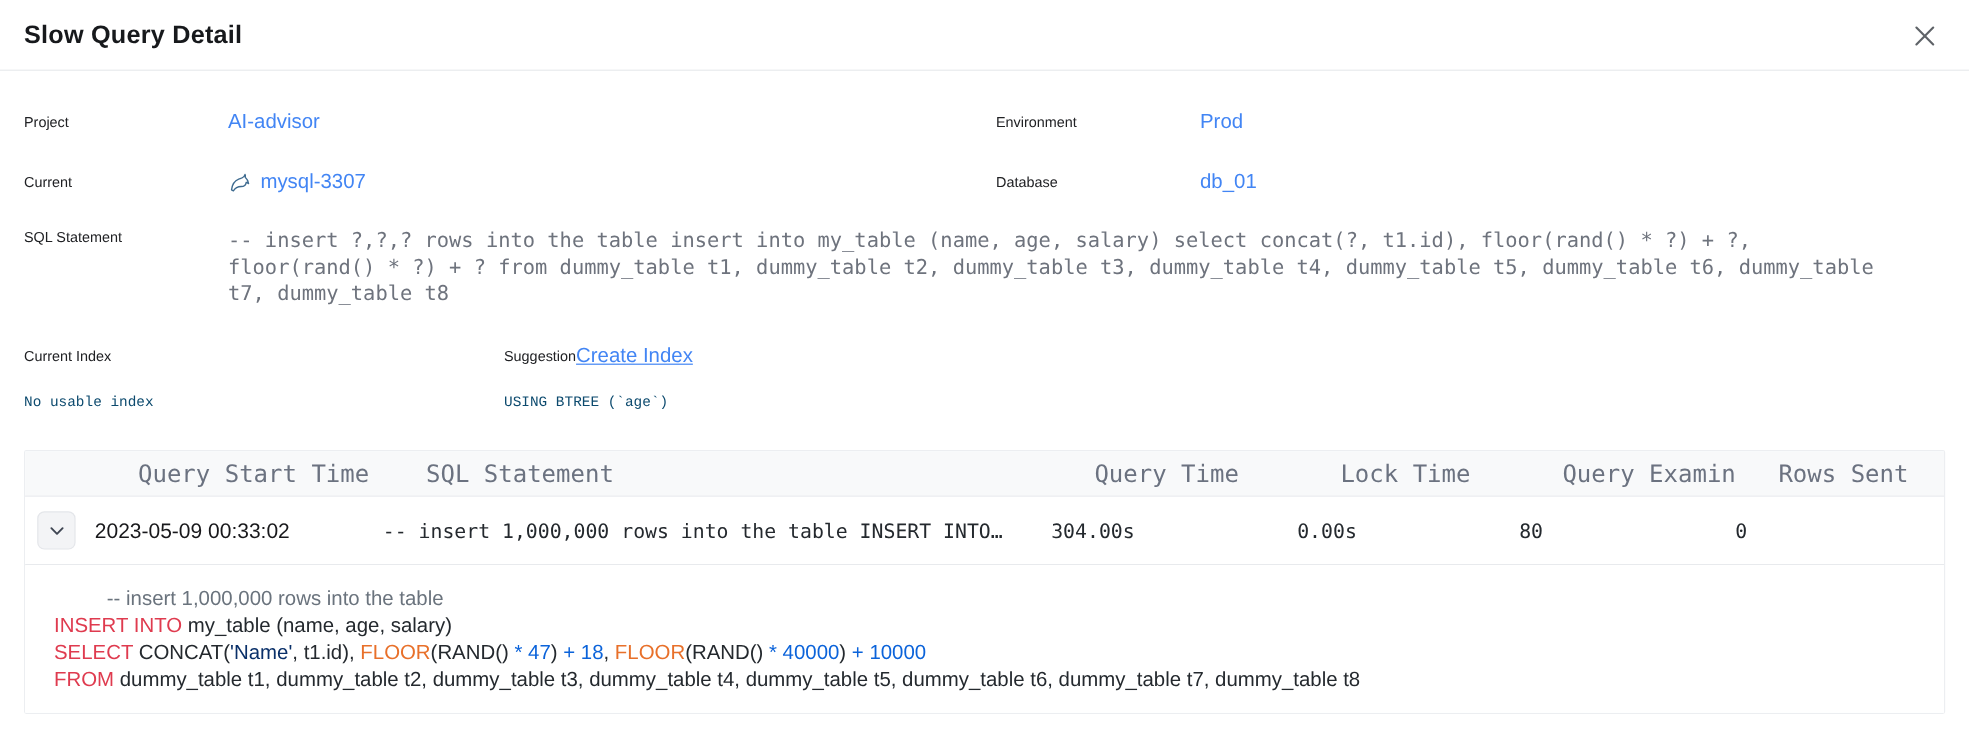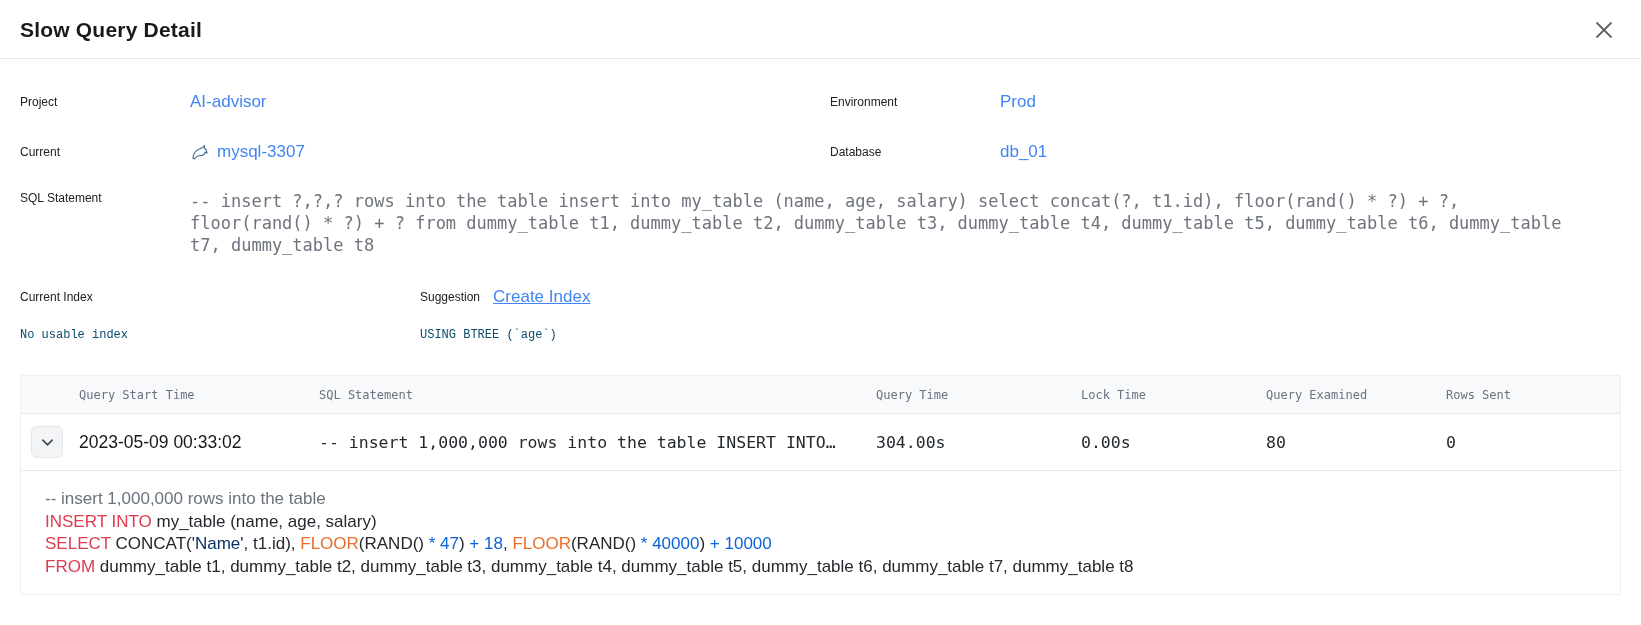--- a/index.html
+++ b/index.html
@@ -49,61 +49,61 @@
   }
 
   
   .idx-grid {
     margin-top:29px;
     display:grid;
     grid-template-columns:400px 1fr;
     grid-row-gap:14px;
     line-height:24px;
   }
-  .sugg-line { display:flex; align-items:center; gap:13px; }
+  .sugg-line { display:flex; align-items:center; }
   .idx-val { font-size:12px; color:#0c4a6e;font-family:Liberation Mono, monospace; }
 
   
   .sq-table {
     margin-top:28px;
     border:1px solid #eceef1;
     border-radius:2px;
   }
   .tgrid {
     display:grid;
     grid-template-columns:58px 240px 557px 205px 185px 180px 1fr;
     align-items:center;
   }
   .thead {
     background:#f8f9fa;
     height:38px;
     border-bottom:1px solid #e8eaed;
   }
   .th {
     font-family:"DejaVu Sans Mono", monospace;
-    font-size:12px; color:#6b7280; font-weight:500;
-    white-space:nowrap; overflow:hidden;
+    font-size:20px; color:#6b7280; font-weight:500;
+    white-space:nowrap; overflow:hidden;margin-left:36px;
   }
   .trow { height:57px; border-bottom:1px solid #e8eaed; background:#fff; }
   .cell { white-space:nowrap; overflow:hidden; padding-right:12px; }
   .cell.date { font-size:17.5px; color:#18181b; }
   .cell.mono-cell { font-family:"DejaVu Sans Mono", monospace; font-size:16.5px; color:#24292e; }
   .chev-wrap { display:flex; justify-content:flex-start; padding-left:10px; }
   .chev-btn {
     width:32px; height:32px; border-radius:6px;
     background:#f3f4f6; border:1px solid #e4e6ea;
     display:flex; align-items:center; justify-content:center;
     cursor:pointer; color:#3f4653;
   }
   .chev-btn svg { display:block; }
 
   .detail-panel { padding:17px 24px 16px 24px; background:#fff; }
   .sql-line { font-size:17px; line-height:22.5px; white-space:pre; color:#24292e; }
   .tok-plain   { color:#24292e; }
-  .tok-comment { color:var(--comment,#6a737d); }
+  .tok-comment { color:var(--comment,#6a737d);margin-left:44px; }
   .tok-keyword { color:var(--keyword,#df3b4f); }
   .tok-builtin { color:var(--builtin,#e8702a); }
   .tok-number  { color:var(--number,#0b63da); }
   .tok-string  { color:var(--string,#0a3069); }
 </style>
 </head>
 <body>
 
 <div>
 

